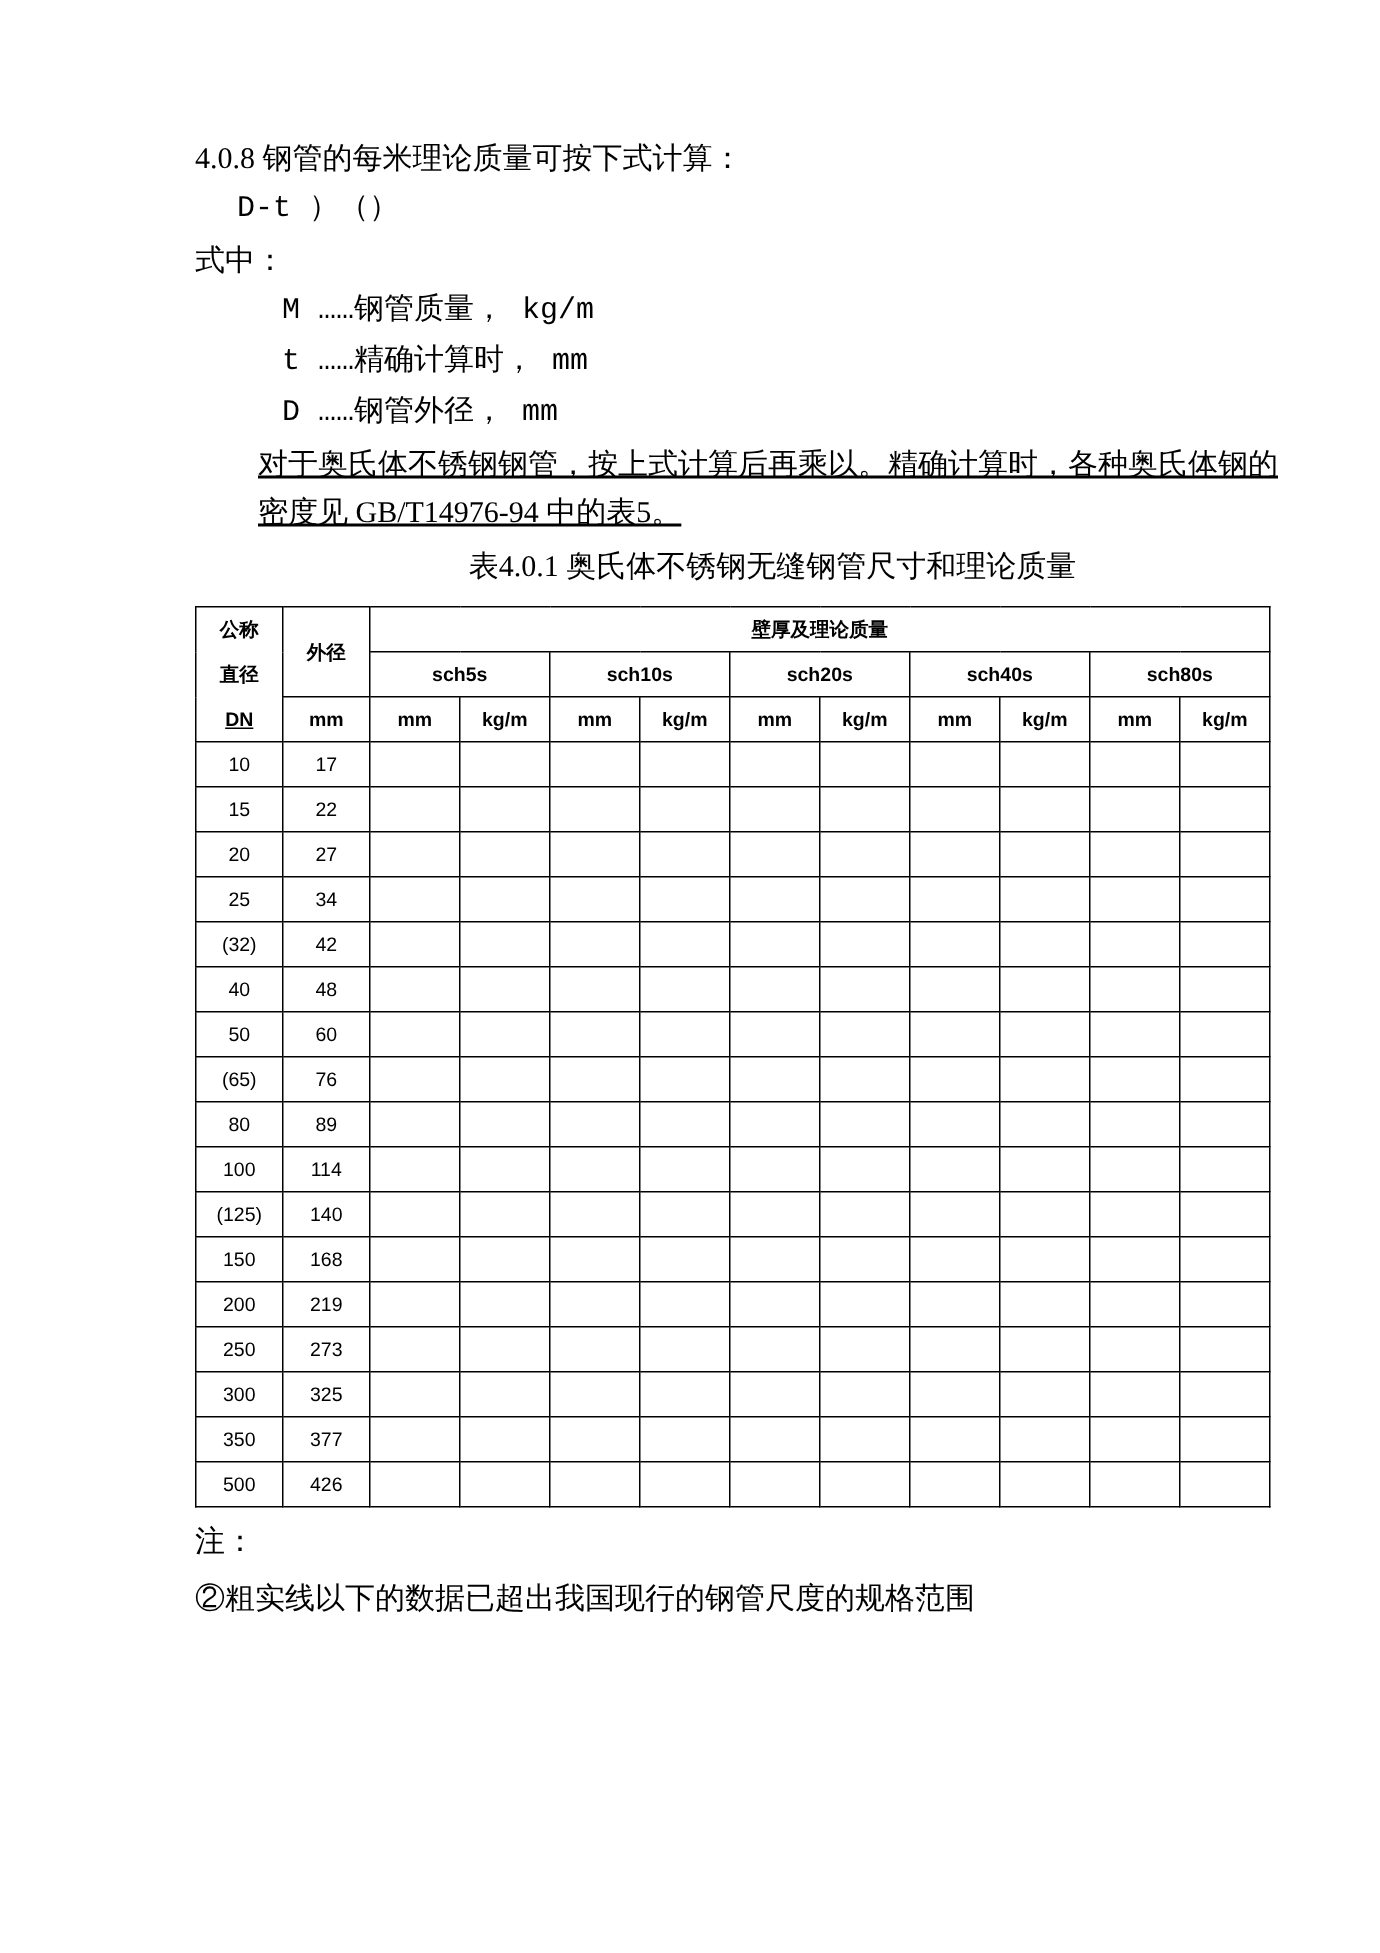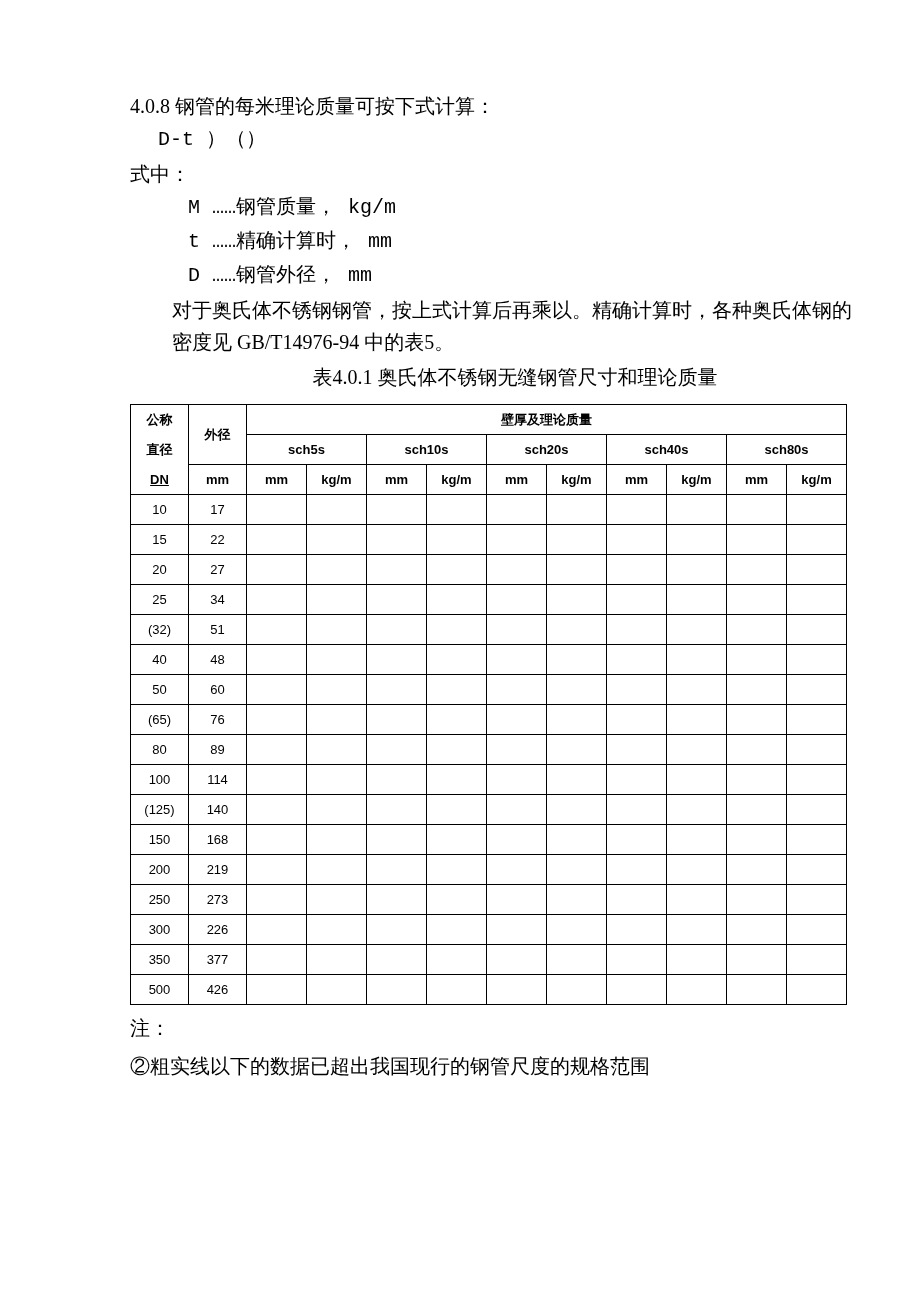--- a/index.html
+++ b/index.html
@@ -20,20 +20,21 @@
       margin-bottom: 2px;
     }
     .indent-1 {
       margin-left: 28px;
     }
     .indent-2 {
       margin-left: 58px;
     }
     .indent-3 {
       margin-left: 42px;
+      text-decoration: underline;
     }
     .mono {
       font-family: "Courier New", monospace;
     }
     .table-title {
       font-size: 20px;
       text-align: center;
       margin-top: 6px;
       margin-bottom: 13px;
       padding-left: 40px;
@@ -174,21 +175,21 @@
         <td></td>
         <td></td>
         <td></td>
         <td></td>
         <td></td>
         <td></td>
         <td></td>
       </tr>
       <tr>
         <td>(32)</td>
-        <td>51</td>
+        <td>42</td>
         <td></td>
         <td></td>
         <td></td>
         <td></td>
         <td></td>
         <td></td>
         <td></td>
         <td></td>
         <td></td>
         <td></td>
@@ -314,21 +315,21 @@
         <td></td>
         <td></td>
         <td></td>
         <td></td>
         <td></td>
         <td></td>
         <td></td>
       </tr>
       <tr>
         <td>300</td>
-        <td>226</td>
+        <td>325</td>
         <td></td>
         <td></td>
         <td></td>
         <td></td>
         <td></td>
         <td></td>
         <td></td>
         <td></td>
         <td></td>
         <td></td>

